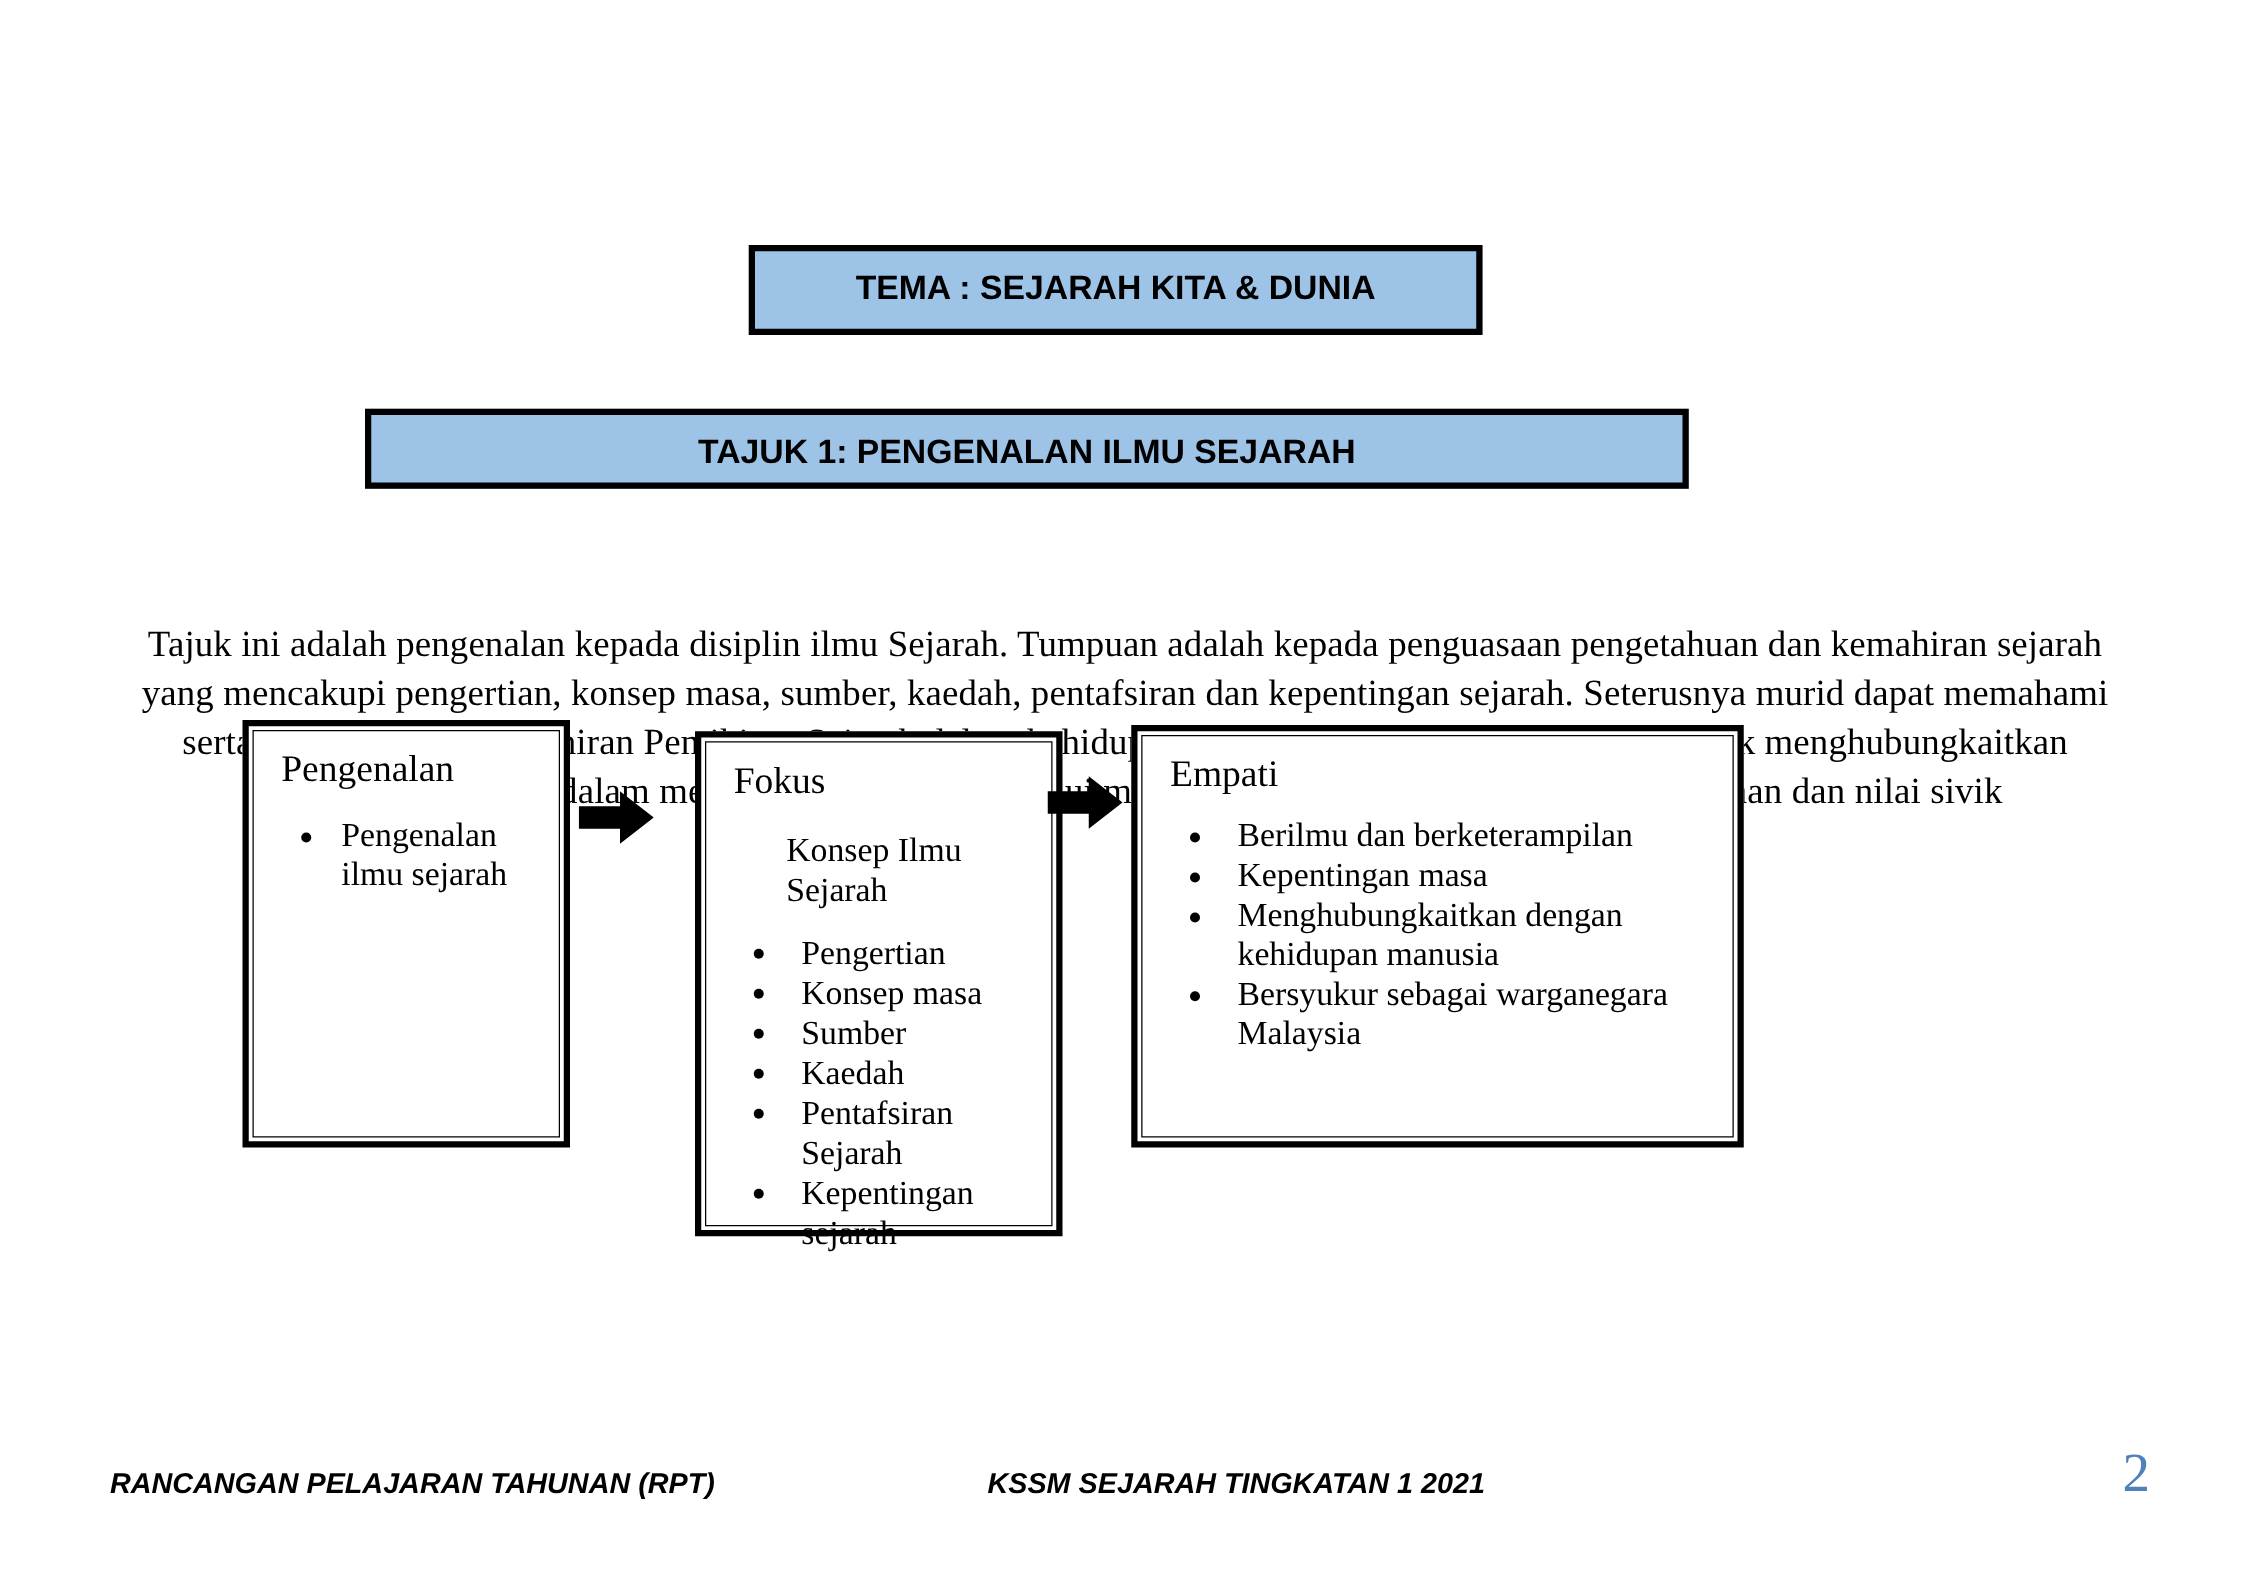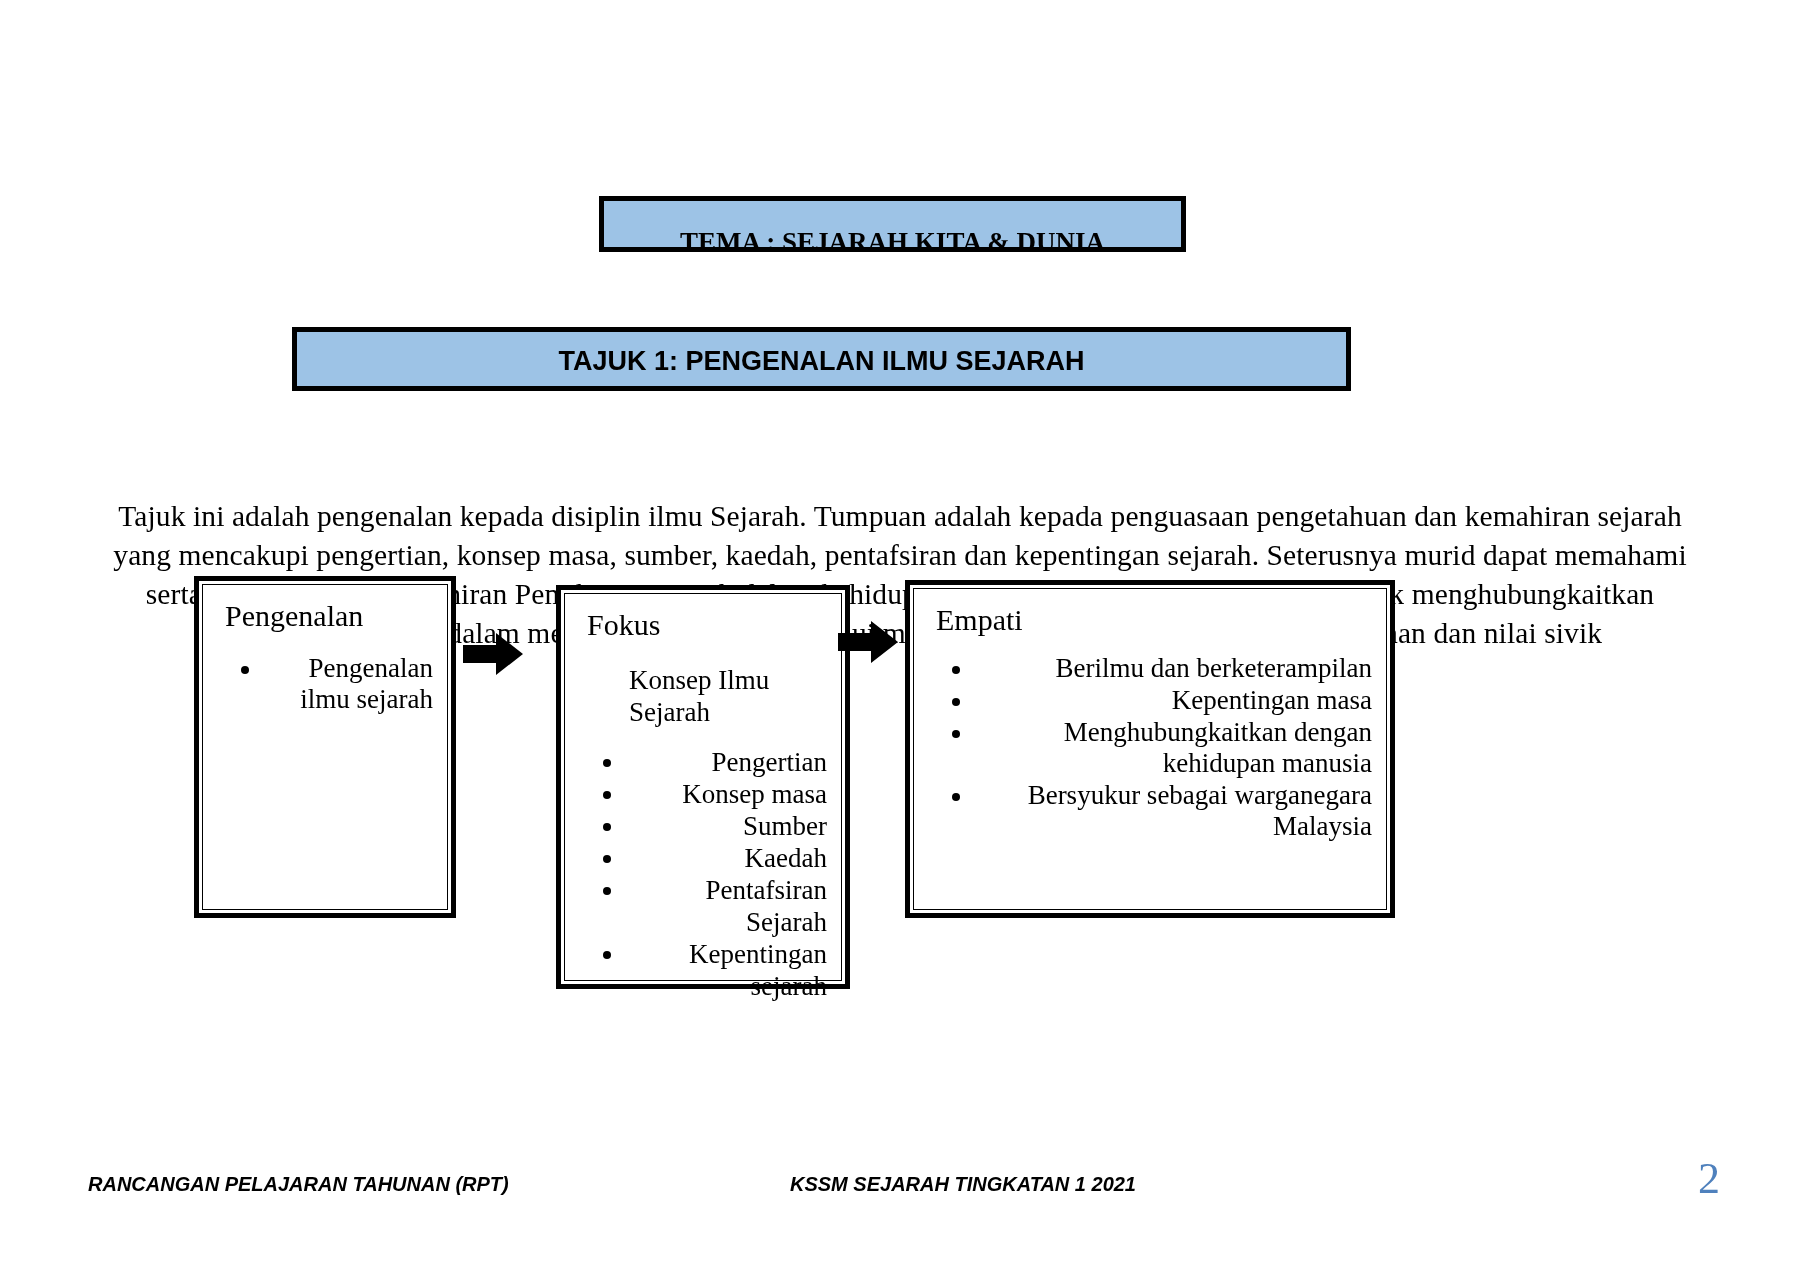--- a/index.html
+++ b/index.html
@@ -24,24 +24,23 @@
     box-sizing: border-box;
     font-family: "Liberation Sans", sans-serif;
     font-weight: bold;
     color: #000000;
     text-align: center;
   }
   #banner-theme {
     left: 599px;
     top: 196px;
     width: 587px;
-    height: 56px;
-    font-size: 27px;
-    padding-top: 26px;
-    font-family: Liberation Serif, serif;
+    height: 72px;
+    font-size: 27px;
+    padding-top: 14px;
   }
   #banner-topic {
     left: 292px;
     top: 327px;
     width: 1059px;
     height: 64px;
     font-size: 27px;
     padding-top: 14px;
   }
 
@@ -80,21 +79,20 @@
   }
   .box-subheading {
     font-size: 27px;
     margin: 24px 0 18px 42px;
     line-height: 32px;
   }
   ul.box-list {
     list-style: none;
     margin: 18px 0 0 0;
     padding: 0;
-    text-align: right;
   }
   ul.box-list li {
     position: relative;
     padding-left: 54px;
     font-size: 27px;
     line-height: 31px;
     margin-bottom: 2px;
   }
   ul.box-list li .bullet-dot {
     position: absolute;
@@ -140,21 +138,21 @@
   }
   #arrow-1 { left: 463px; top: 632px; }
   #arrow-2 { left: 838px; top: 620px; }
 
   
   .footer-text {
     position: absolute;
     font-family: "Liberation Sans", sans-serif;
     font-style: italic;
     font-weight: bold;
-    font-size: 20px;
+    font-size: 23px;
     color: #000000;
     white-space: nowrap;
   }
   #footer-left { left: 88px; top: 1173px; }
   #footer-center { left: 790px; top: 1173px; }
   #page-number {
     position: absolute;
     right: 80px;
     top: 1157px;
     font-family: "Liberation Serif", serif;

